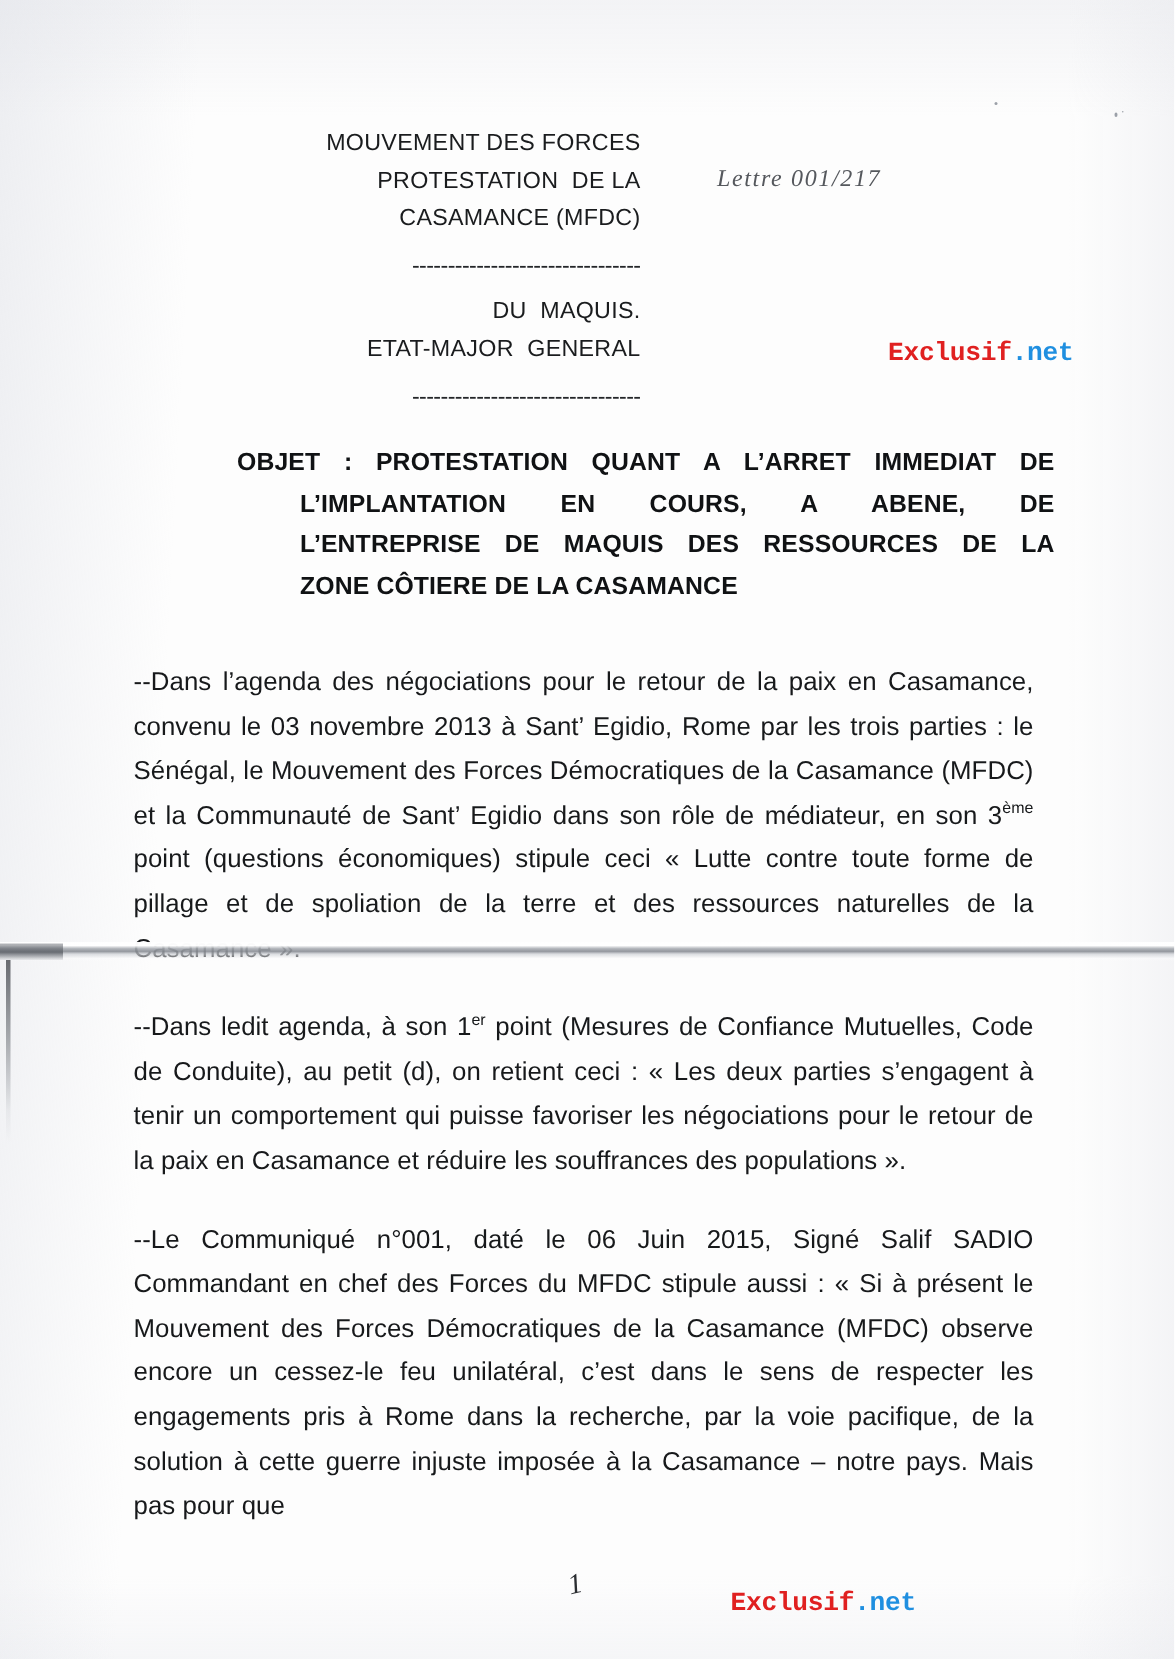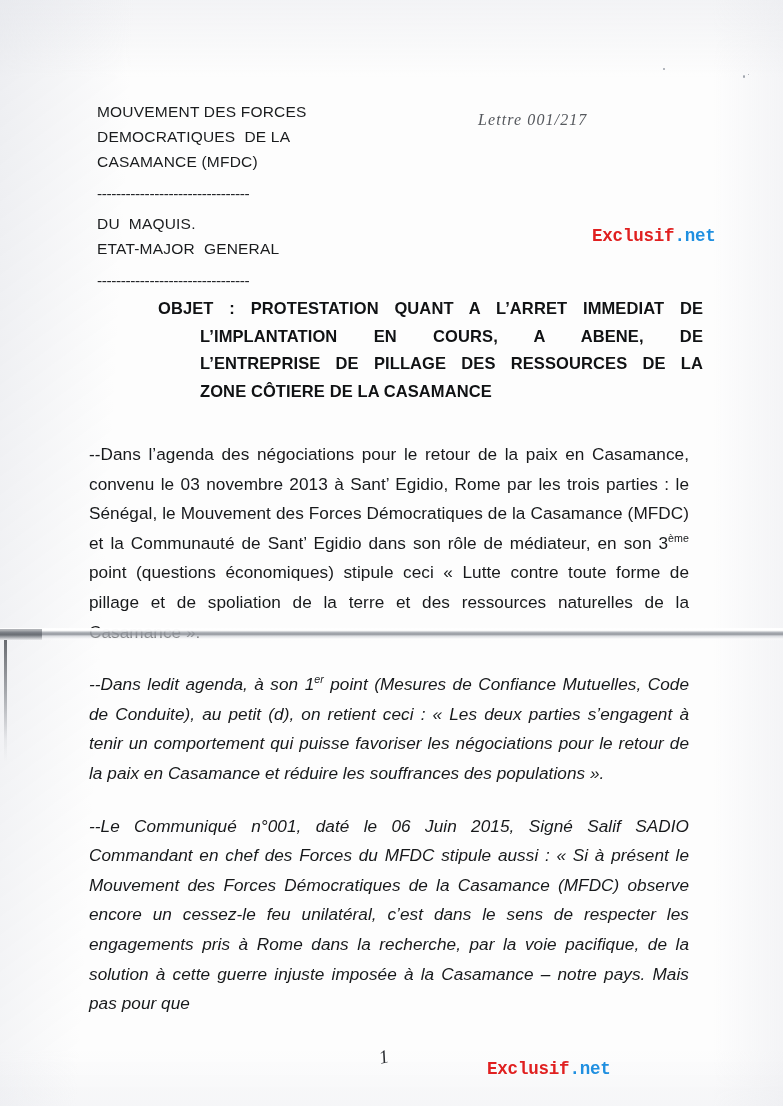--- a/index.html
+++ b/index.html
@@ -37,26 +37,27 @@
     position: absolute;
     background: #9ba0a8;
     border-radius: 50%;
     pointer-events: none;
   }
 
   
   .letterhead {
     position: absolute;
     left: 97px;
-    top: 99px;
+    top: 83px;
     width: 330px;
     font-size: 15.5px;
     line-height: 25px;
     letter-spacing: .2px;
     color: #1a1c1e;
+    text-align: right;
   }
   .letterhead .lh-line { white-space: pre; }
   .rule-dashed {
     font-size: 15.5px;
     line-height: 21px;
     letter-spacing: -0.4px;
     color: #242629;
     white-space: nowrap;
     overflow: hidden;
     height: 21px;
@@ -121,21 +122,21 @@
   }
   .para {
     font-size: 17.2px;
     line-height: 29.6px;
     text-align: justify;
     text-justify: inter-word;
     letter-spacing: .05px;
     color: #17191b;
     margin: 0;
   }
-  .para + .para { margin-top: 23px; font-style: italic; }
+  .para + .para { margin-top: 23px; }
   .para sup {
     font-size: .62em;
     vertical-align: super;
     line-height: 0;
   }
 
   
   .glitch-band {
     position: absolute;
     left: 0;
@@ -197,41 +198,41 @@
 
 <div class="page">
 
   <div class="paper-noise"></div>
   <div class="speck" style="left:663px;top:68px;width:2px;height:2px;"></div>
   <div class="speck" style="left:743px;top:75px;width:2px;height:3px;"></div>
   <div class="speck" style="left:748px;top:74px;width:1px;height:1px;"></div>
 
   <div class="letterhead">
     <div class="lh-line">MOUVEMENT DES FORCES</div>
-    <div class="lh-line">DEMOCRATIQUES  DE LA</div>
+    <div class="lh-line">PROTESTATION  DE LA</div>
     <div class="lh-line">CASAMANCE (MFDC)</div>
     <div class="lh-gap-a"></div>
     <div class="rule-dashed">--------------------------------</div>
     <div class="lh-gap-b"></div>
     <div class="lh-line">DU  MAQUIS.</div>
     <div class="lh-line">ETAT-MAJOR  GENERAL</div>
     <div class="lh-gap-a"></div>
     <div class="rule-dashed">--------------------------------</div>
   </div>
 
   <div class="letter-ref">Lettre 001/217</div>
 
   <div class="watermark watermark-top">
     <span class="wm-main">Exclusif</span><span class="wm-tld">.net</span>
   </div>
 
   <div class="objet">
     <span class="objet-line just">OBJET :  PROTESTATION QUANT A L’ARRET IMMEDIAT DE</span>
     <span class="objet-line just objet-indent">L’IMPLANTATION EN COURS, A ABENE, DE</span>
-    <span class="objet-line just objet-indent">L’ENTREPRISE DE PILLAGE DES RESSOURCES DE LA</span>
+    <span class="objet-line just objet-indent">L’ENTREPRISE DE MAQUIS DES RESSOURCES DE LA</span>
     <span class="objet-line last objet-indent">ZONE CÔTIERE DE LA CASAMANCE</span>
   </div>
 
   <div class="body">
 
     <p class="para"><span>--Dans l’agenda des négociations pour le retour de la paix en Casamance, convenu le 03 novembre 2013 à Sant’ Egidio, Rome par les trois parties : le Sénégal, le Mouvement des Forces Démocratiques de la Casamance  (MFDC) et la Communauté de Sant’ Egidio dans son rôle de médiateur, en son 3</span><sup>ème</sup><span> point (questions économiques) stipule ceci « Lutte contre toute forme de pillage et de spoliation de la terre et des ressources naturelles de la Casamance ».</span></p>
 
     <p class="para"><span>--Dans ledit agenda, à son 1</span><sup>er</sup><span> point (Mesures de Confiance Mutuelles, Code de Conduite), au petit (d), on retient ceci : « Les deux parties s’engagent à tenir un comportement qui puisse favoriser les négociations pour le retour de la paix en Casamance et réduire les souffrances des populations ».</span></p>
 
     <p class="para">--Le Communiqué n°001, daté le 06 Juin 2015, Signé Salif SADIO Commandant en chef des Forces du MFDC stipule aussi : «  Si à présent le Mouvement des Forces Démocratiques de la Casamance (MFDC) observe encore un cessez-le feu unilatéral, c’est dans le sens de respecter les engagements pris à Rome dans la recherche, par la voie pacifique, de la solution à cette guerre injuste imposée à la Casamance – notre pays. Mais pas pour que</p>

